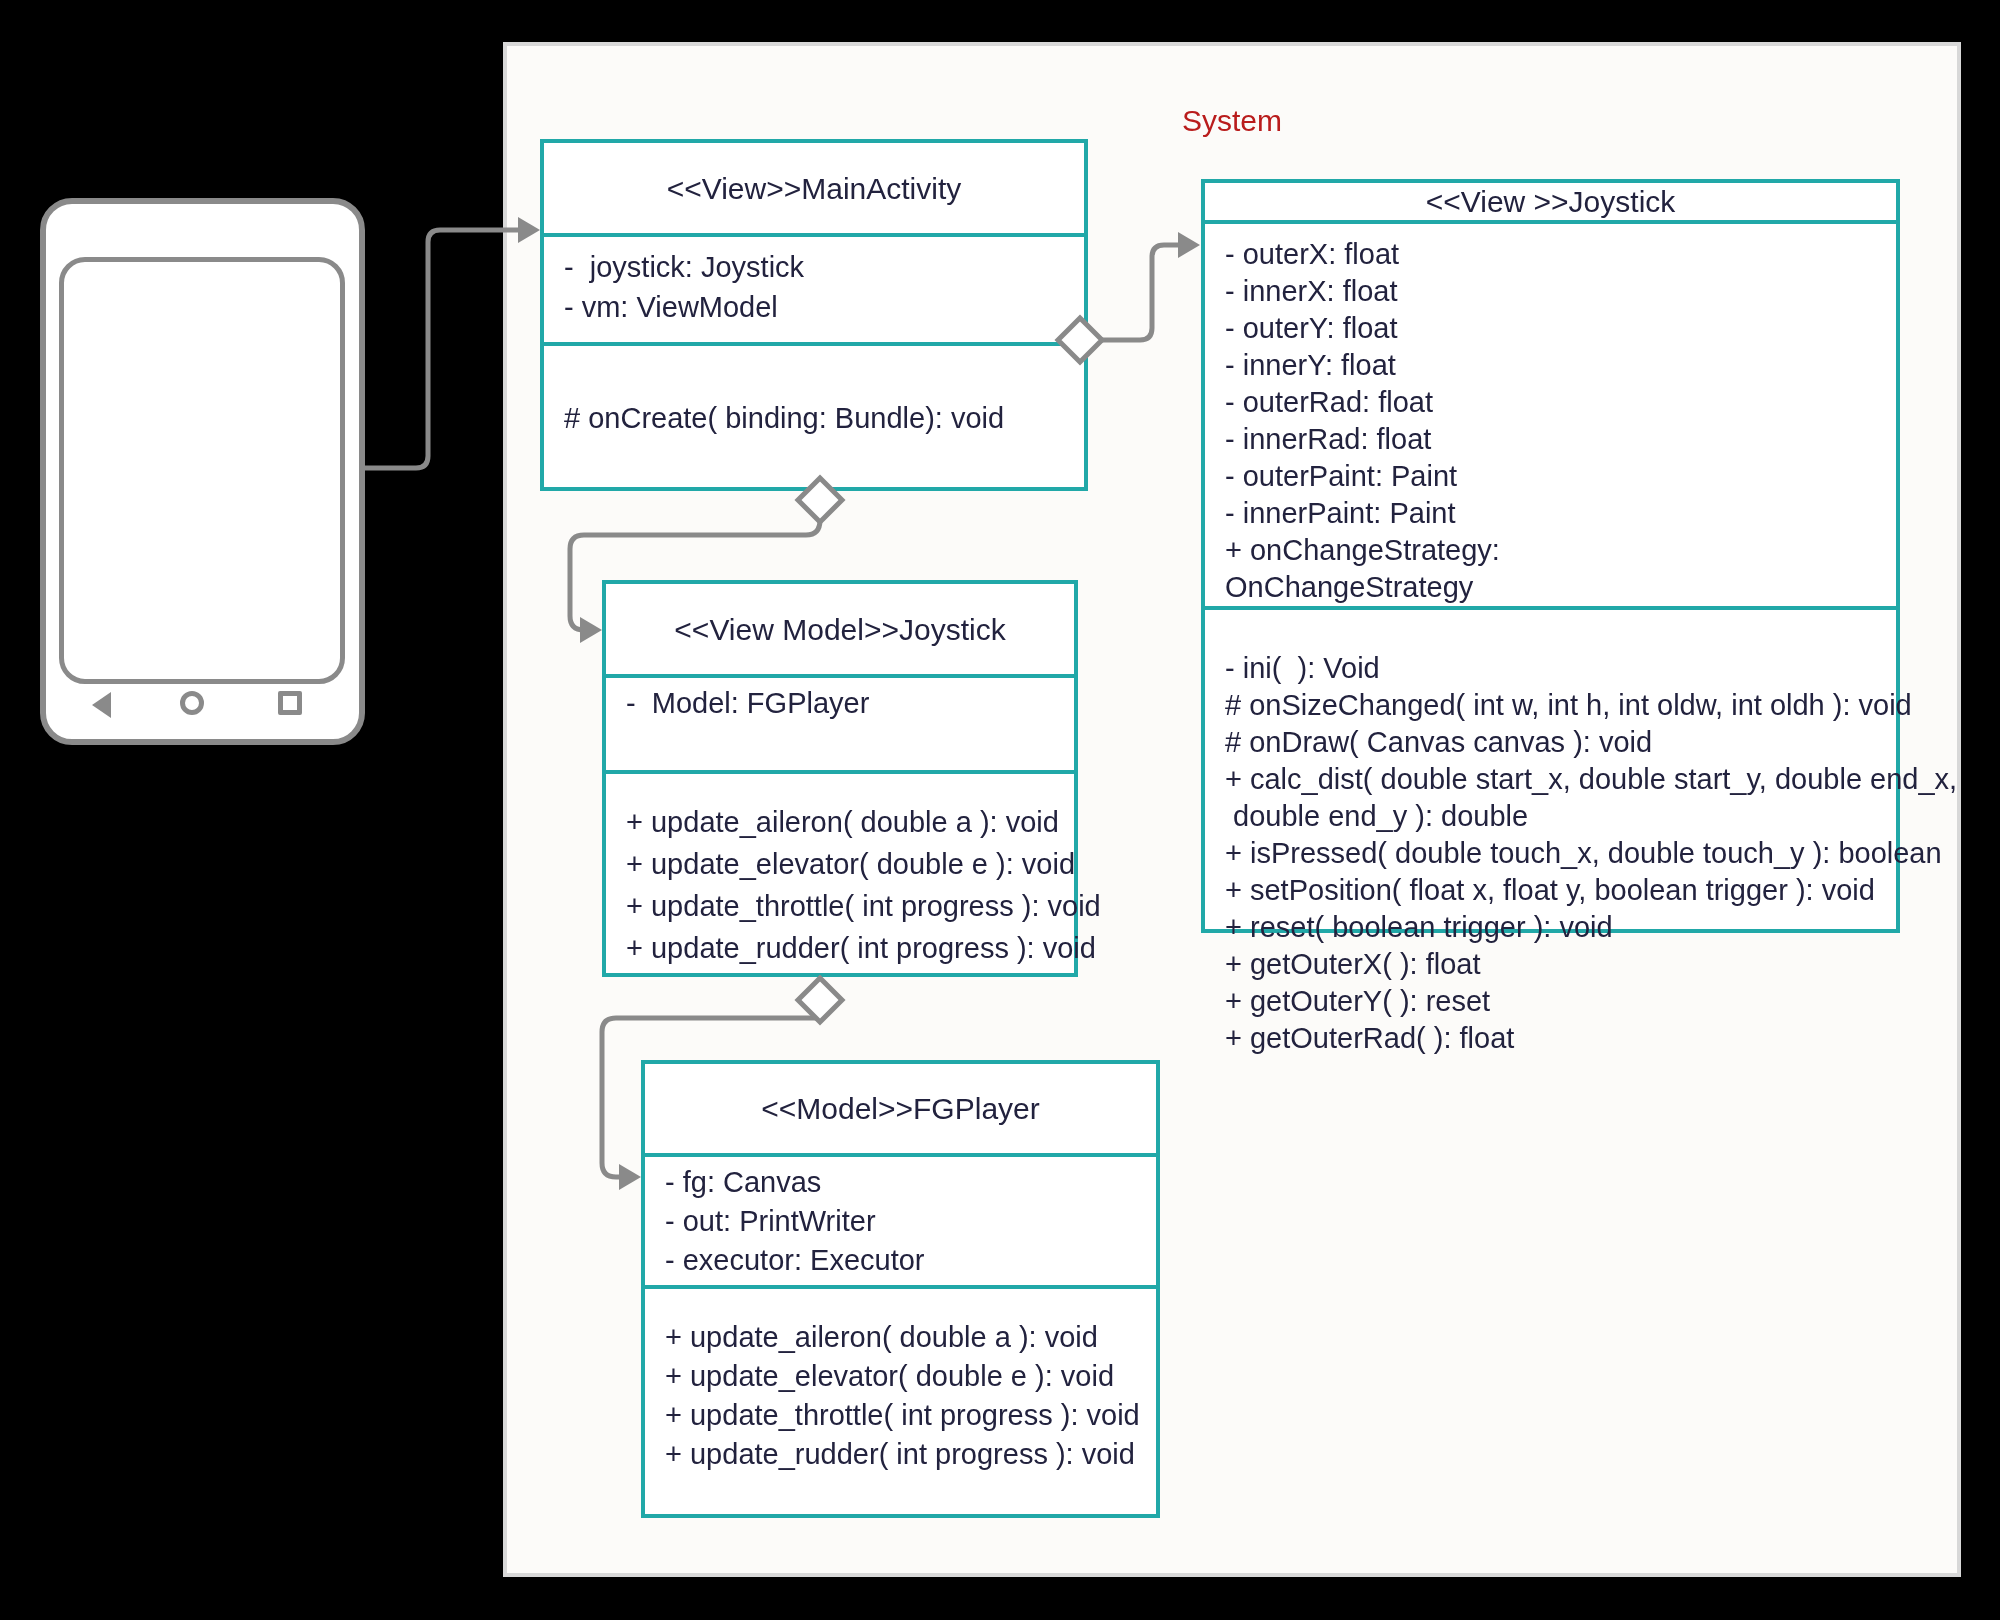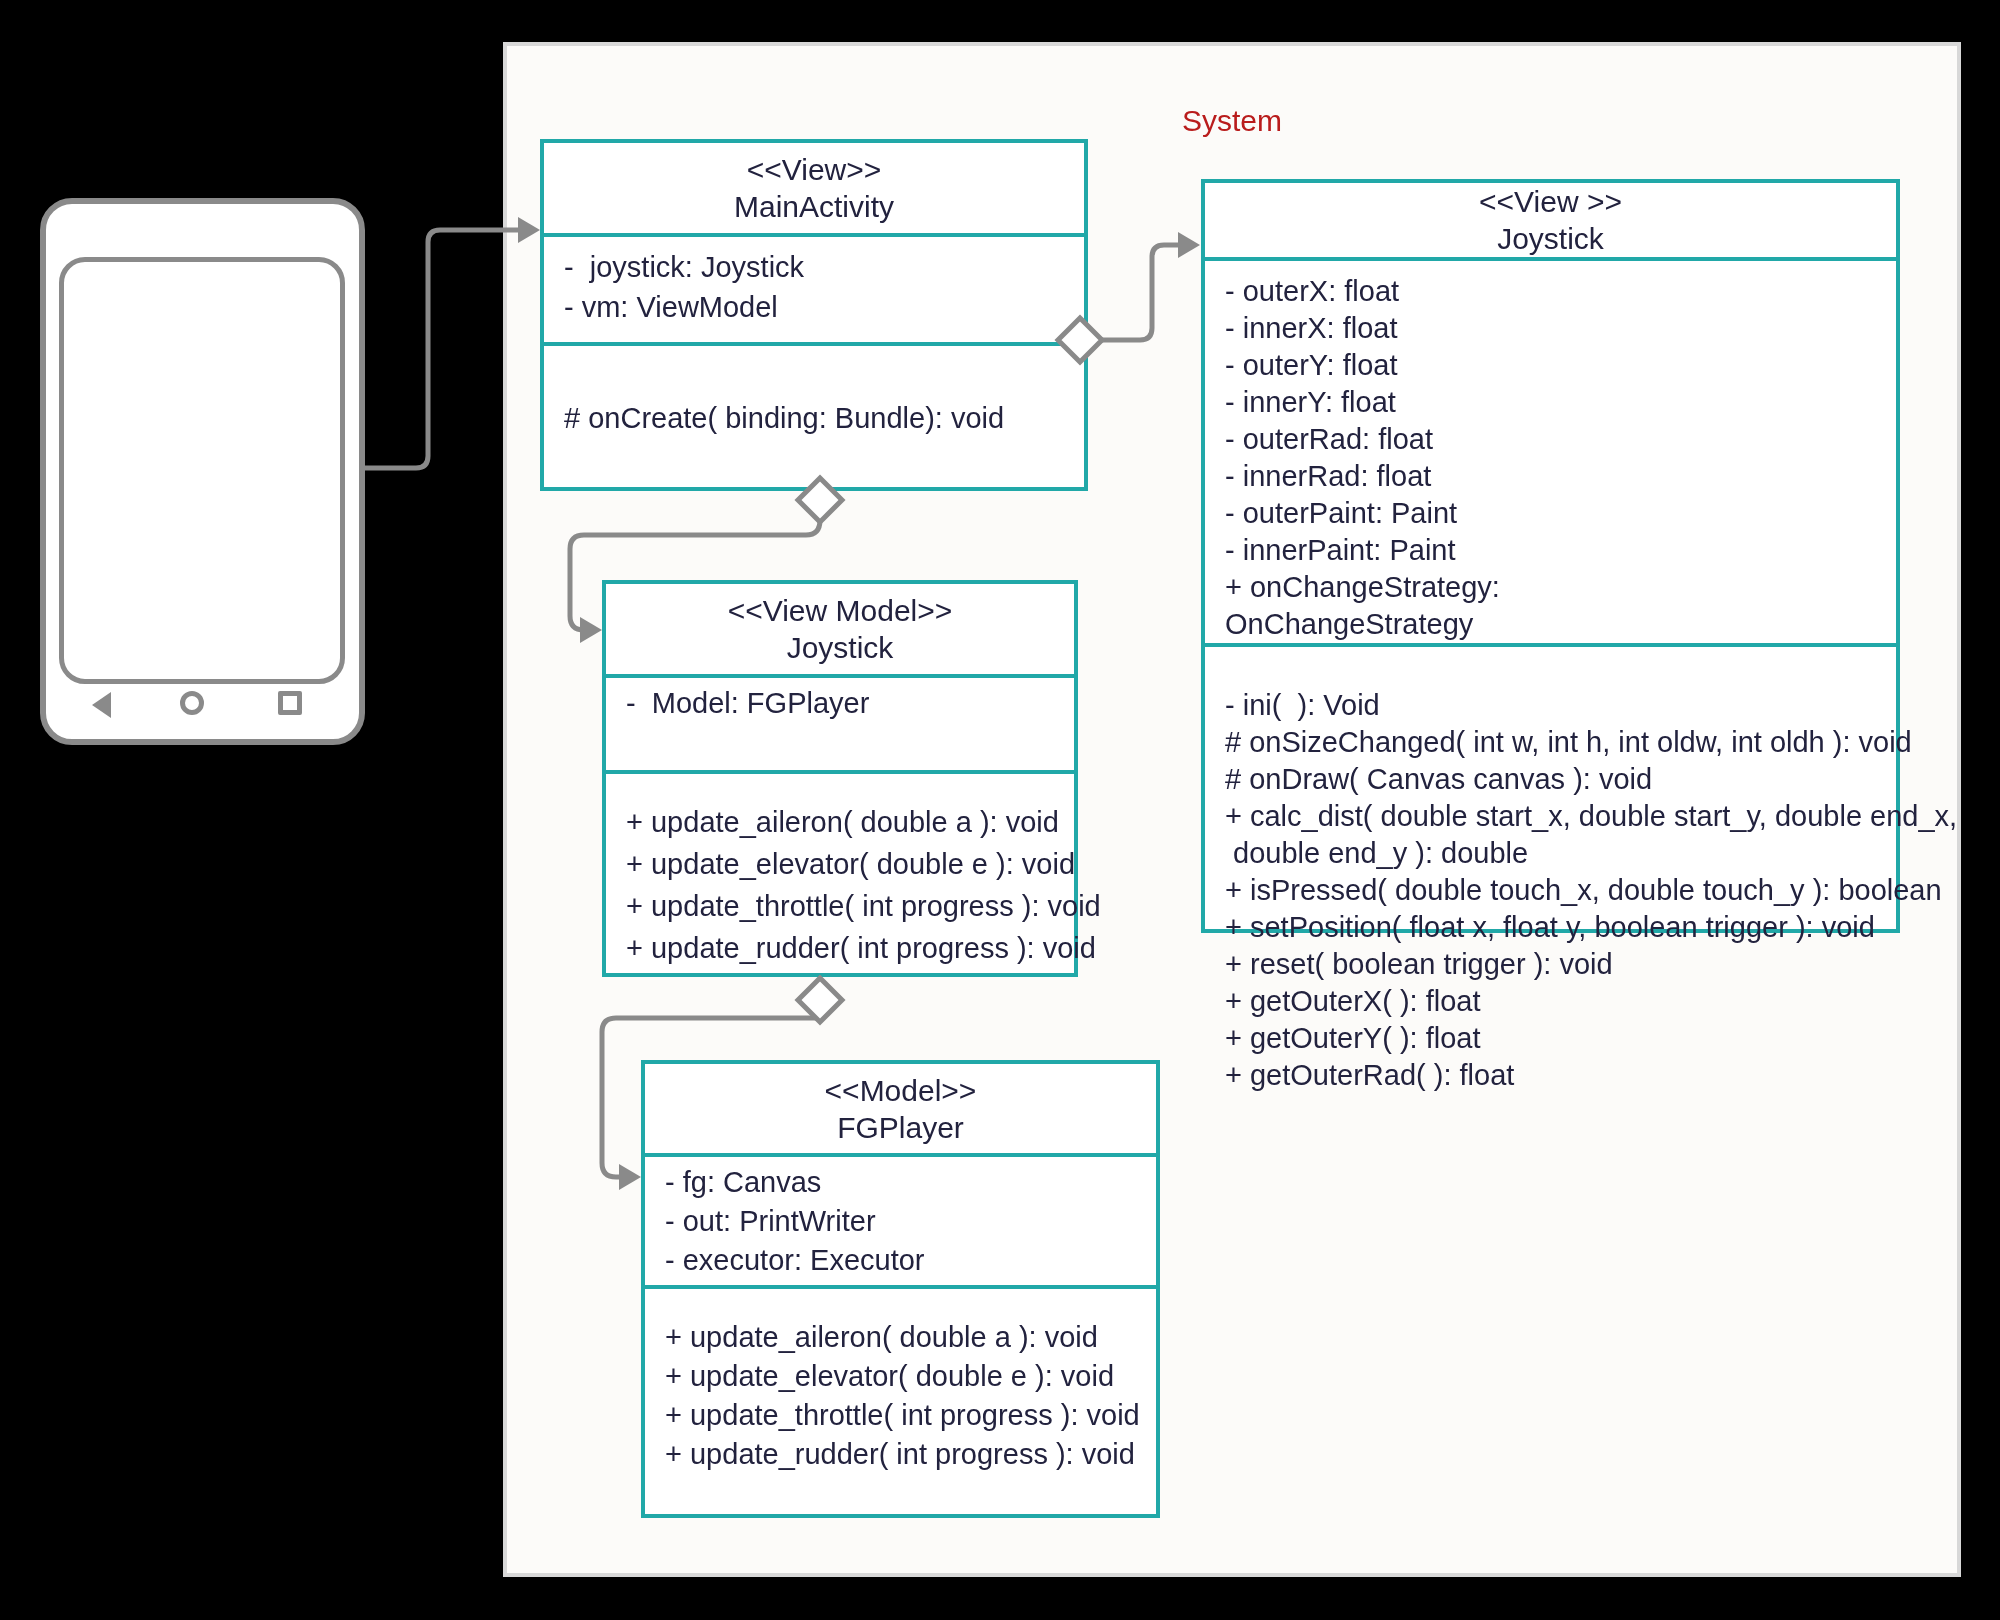--- a/index.html
+++ b/index.html
@@ -41,21 +41,21 @@
     background: #FFFFFF;
     border: 4px solid #21A8A8;
     box-sizing: border-box;
     display: flex;
     flex-direction: column;
     z-index: 2;
   }
   .sec { box-sizing: border-box; }
   .sec.title {
     display: flex;
-    flex-direction: column;
+    flex-direction: row;
     justify-content: center;
     align-items: center;
     text-align: center;
     line-height: 37px;
     font-size: 30px;
   }
   .sec.attrs, .sec.methods {
     border-top: 4px solid #21A8A8;
     padding-left: 20px;
     padding-right: 6px;
@@ -204,21 +204,21 @@
     <div class="sec methods">
         <div class="member-line">- ini(  ): Void</div>
         <div class="member-line"># onSizeChanged( int w, int h, int oldw, int oldh ): void</div>
         <div class="member-line"># onDraw( Canvas canvas ): void</div>
         <div class="member-line">+ calc_dist( double start_x, double start_y, double end_x,</div>
         <div class="member-line"> double end_y ): double</div>
         <div class="member-line">+ isPressed( double touch_x, double touch_y ): boolean</div>
         <div class="member-line">+ setPosition( float x, float y, boolean trigger ): void</div>
         <div class="member-line">+ reset( boolean trigger ): void</div>
         <div class="member-line">+ getOuterX( ): float</div>
-        <div class="member-line">+ getOuterY( ): float</div>
+        <div class="member-line">+ getOuterY( ): reset</div>
         <div class="member-line">+ getOuterRad( ): float</div>
       </div>
   </div>
 
   <div id="box-viewmodel" class="class-box">
     <div class="sec title">
       <div>&lt;&lt;View Model&gt;&gt;</div>
       <div>Joystick</div>
     </div>
     <div class="sec attrs">

